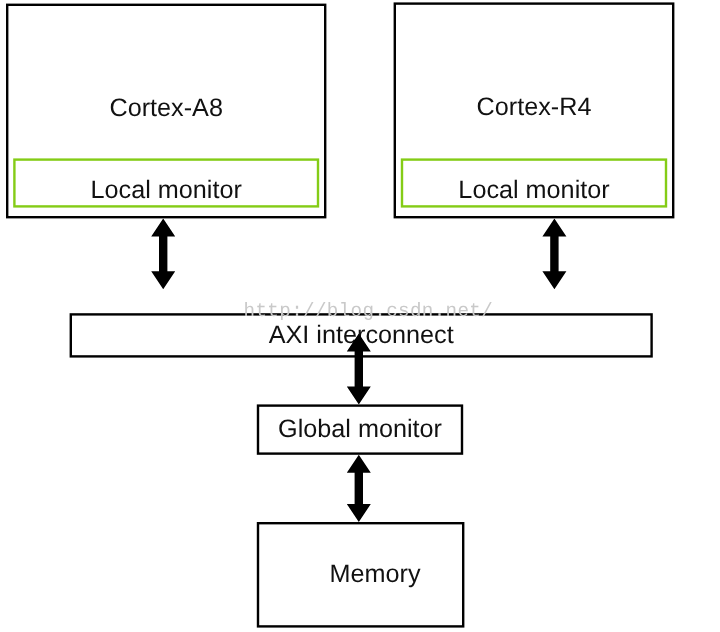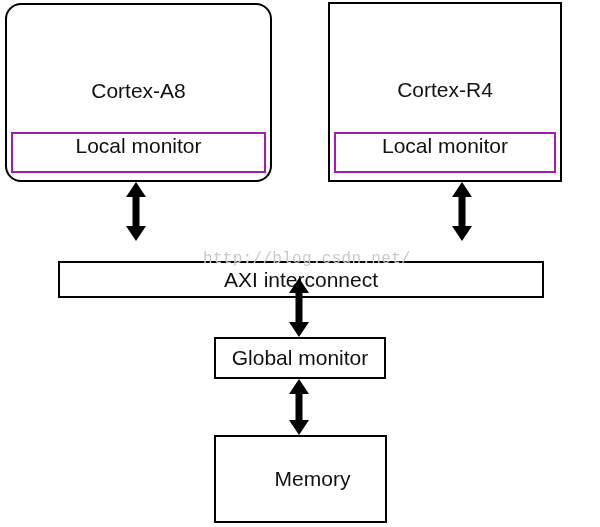--- a/index.html
+++ b/index.html
@@ -21,38 +21,38 @@
   }
 
   .label {
     font-size: 21px;
     color: #111111;
     text-align: center;
     white-space: nowrap;
   }
 
   
-  .cortex-a8 { left: 5px; top: 3px; width: 267px; height: 179px; border-radius: 16px; }
+  .cortex-a8 { left: 5px; top: 3px; width: 267px; height: 179px; }
   
   .cortex-r4 { left: 328px; top: 2px; width: 234px; height: 180px; }
 
   .cpu-label {
     position: absolute;
     left: 0; right: 0;
     top: 74px;
   }
 
   .inner-monitor {
     position: absolute;
     left: 4px; right: 4px; bottom: 7px;
     height: 41px;
-    border: 2px solid #a21caf;
+    border: 2px solid #84cc16;
     background: #ffffff;
     display: flex;
-    align-items: flex-start;
+    align-items: flex-end;
     justify-content: center;
   }
 
   .axi {
     left: 58px; top: 241px; width: 486px; height: 37px;
     display: flex; align-items: center; justify-content: center; margin-top: 20px;
   }
 
   .global-monitor {
     left: 214px; top: 337px; width: 172px; height: 42px;

